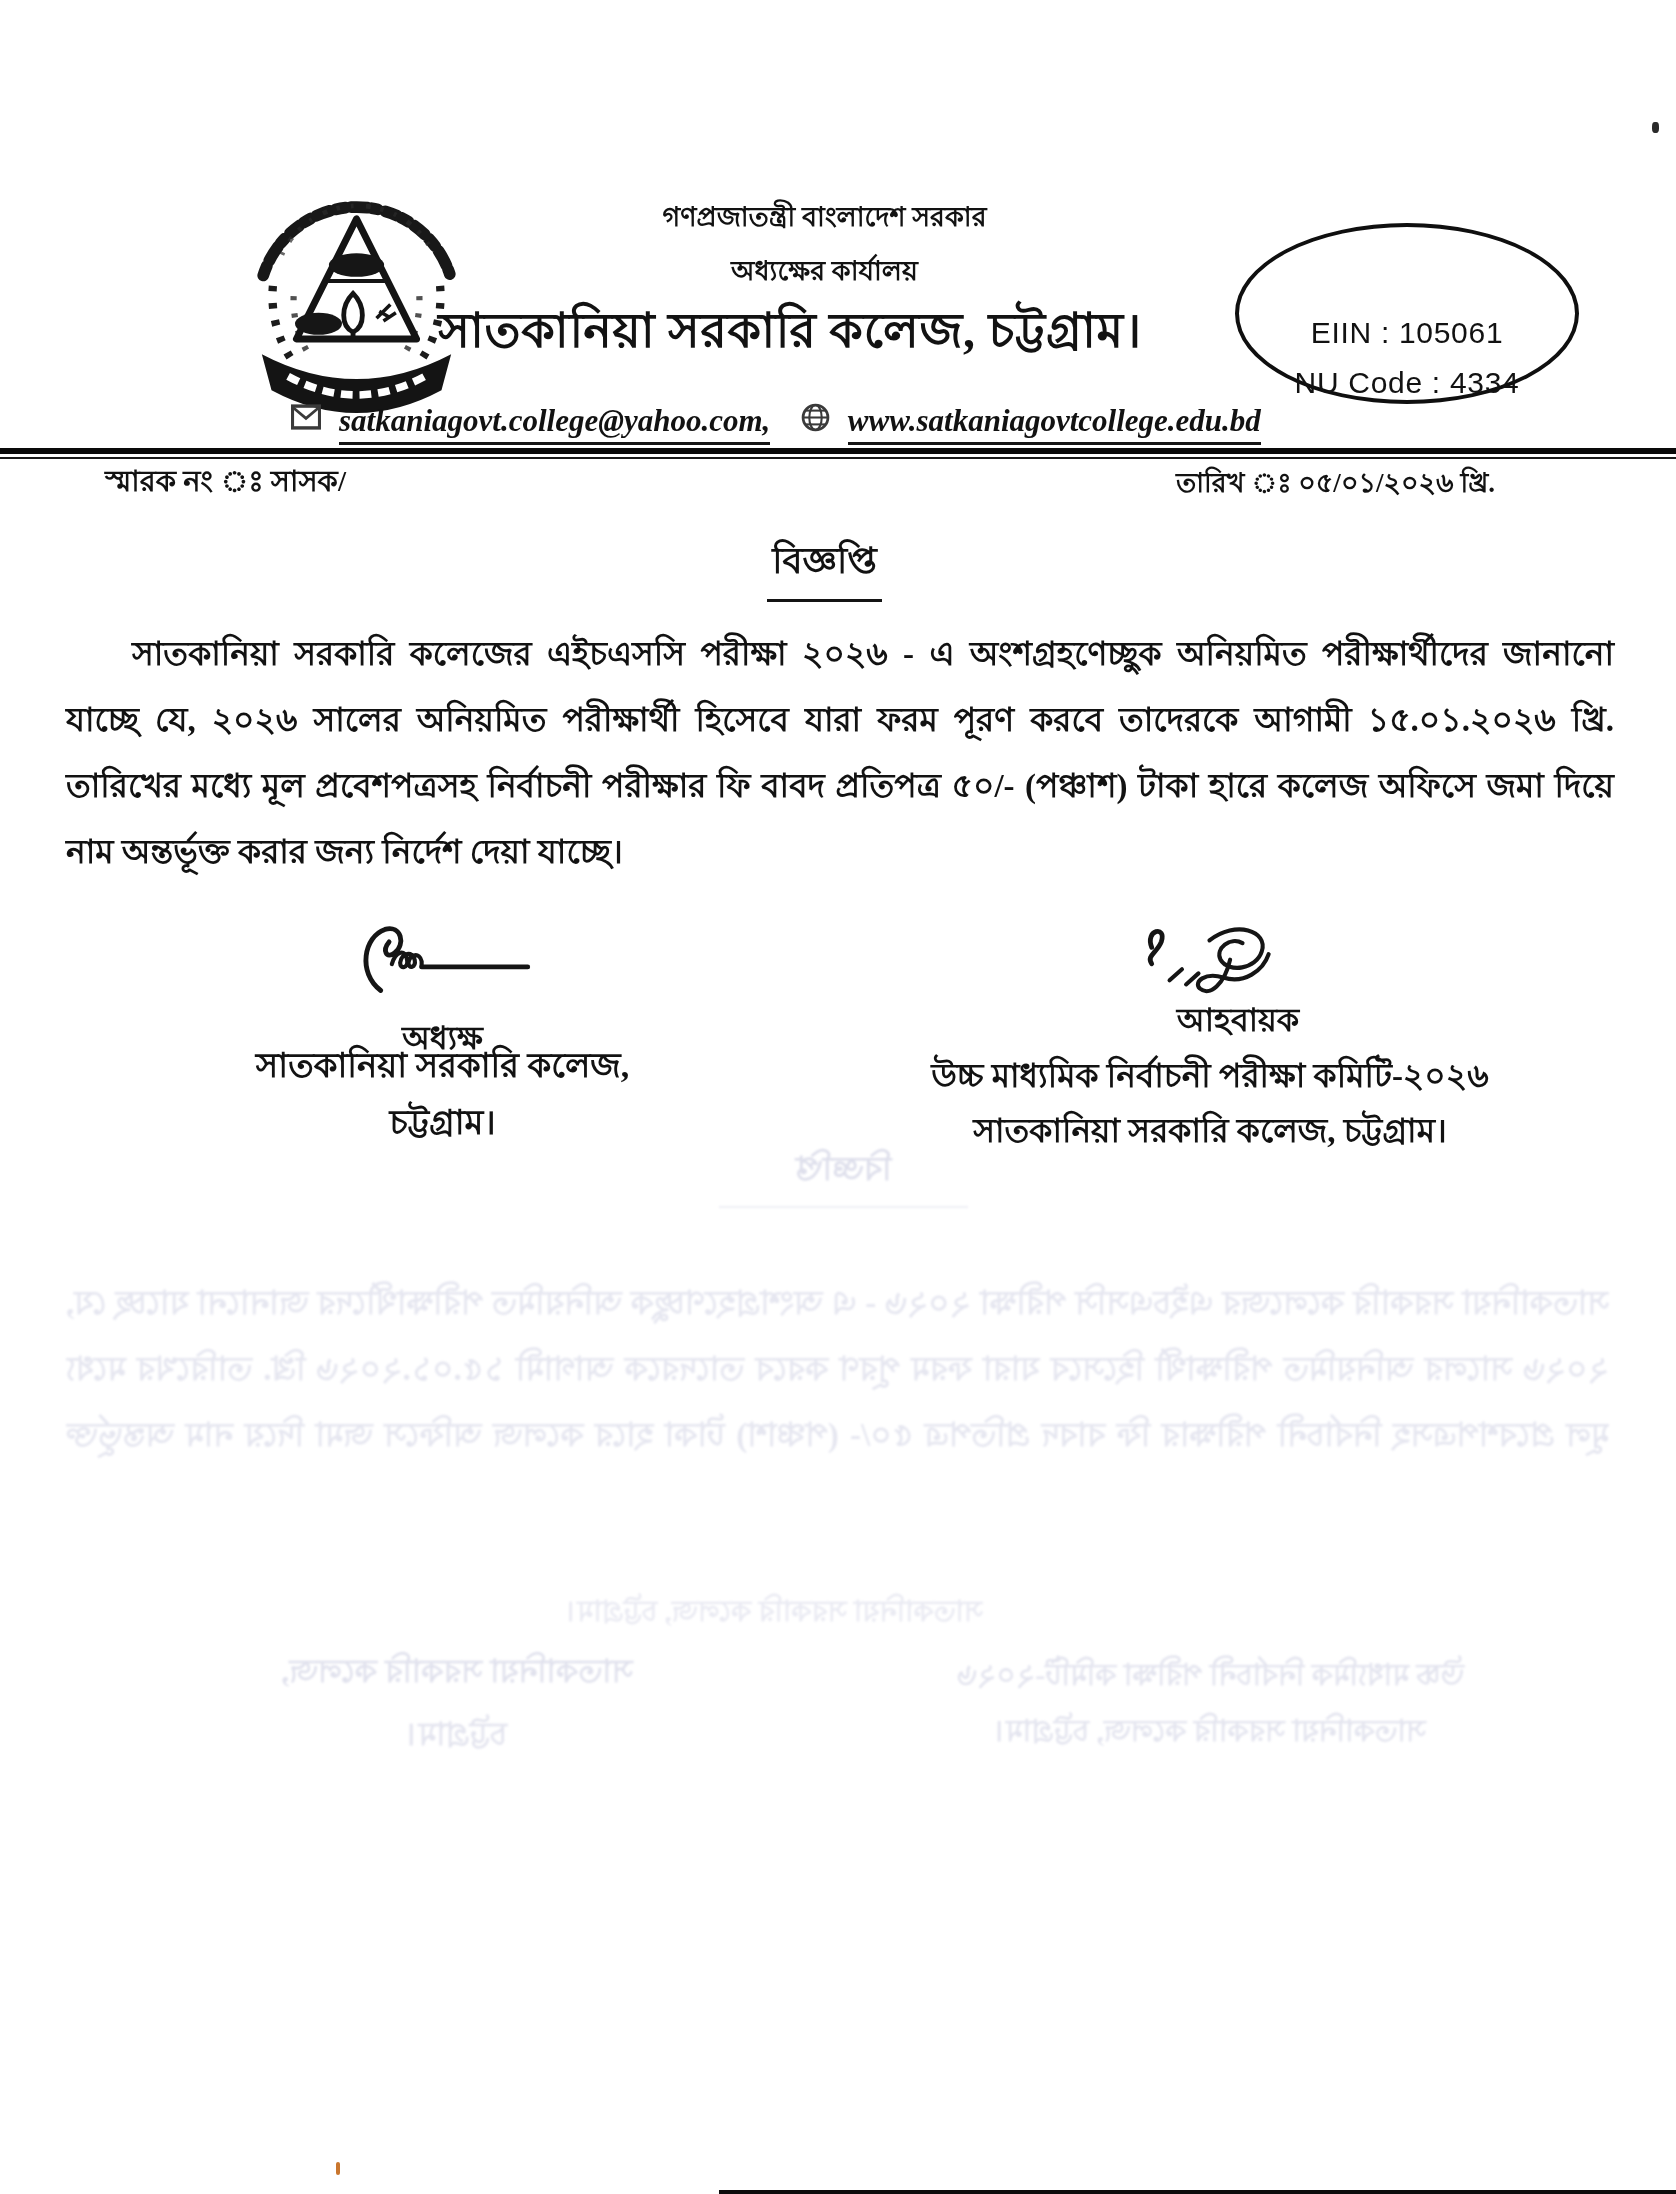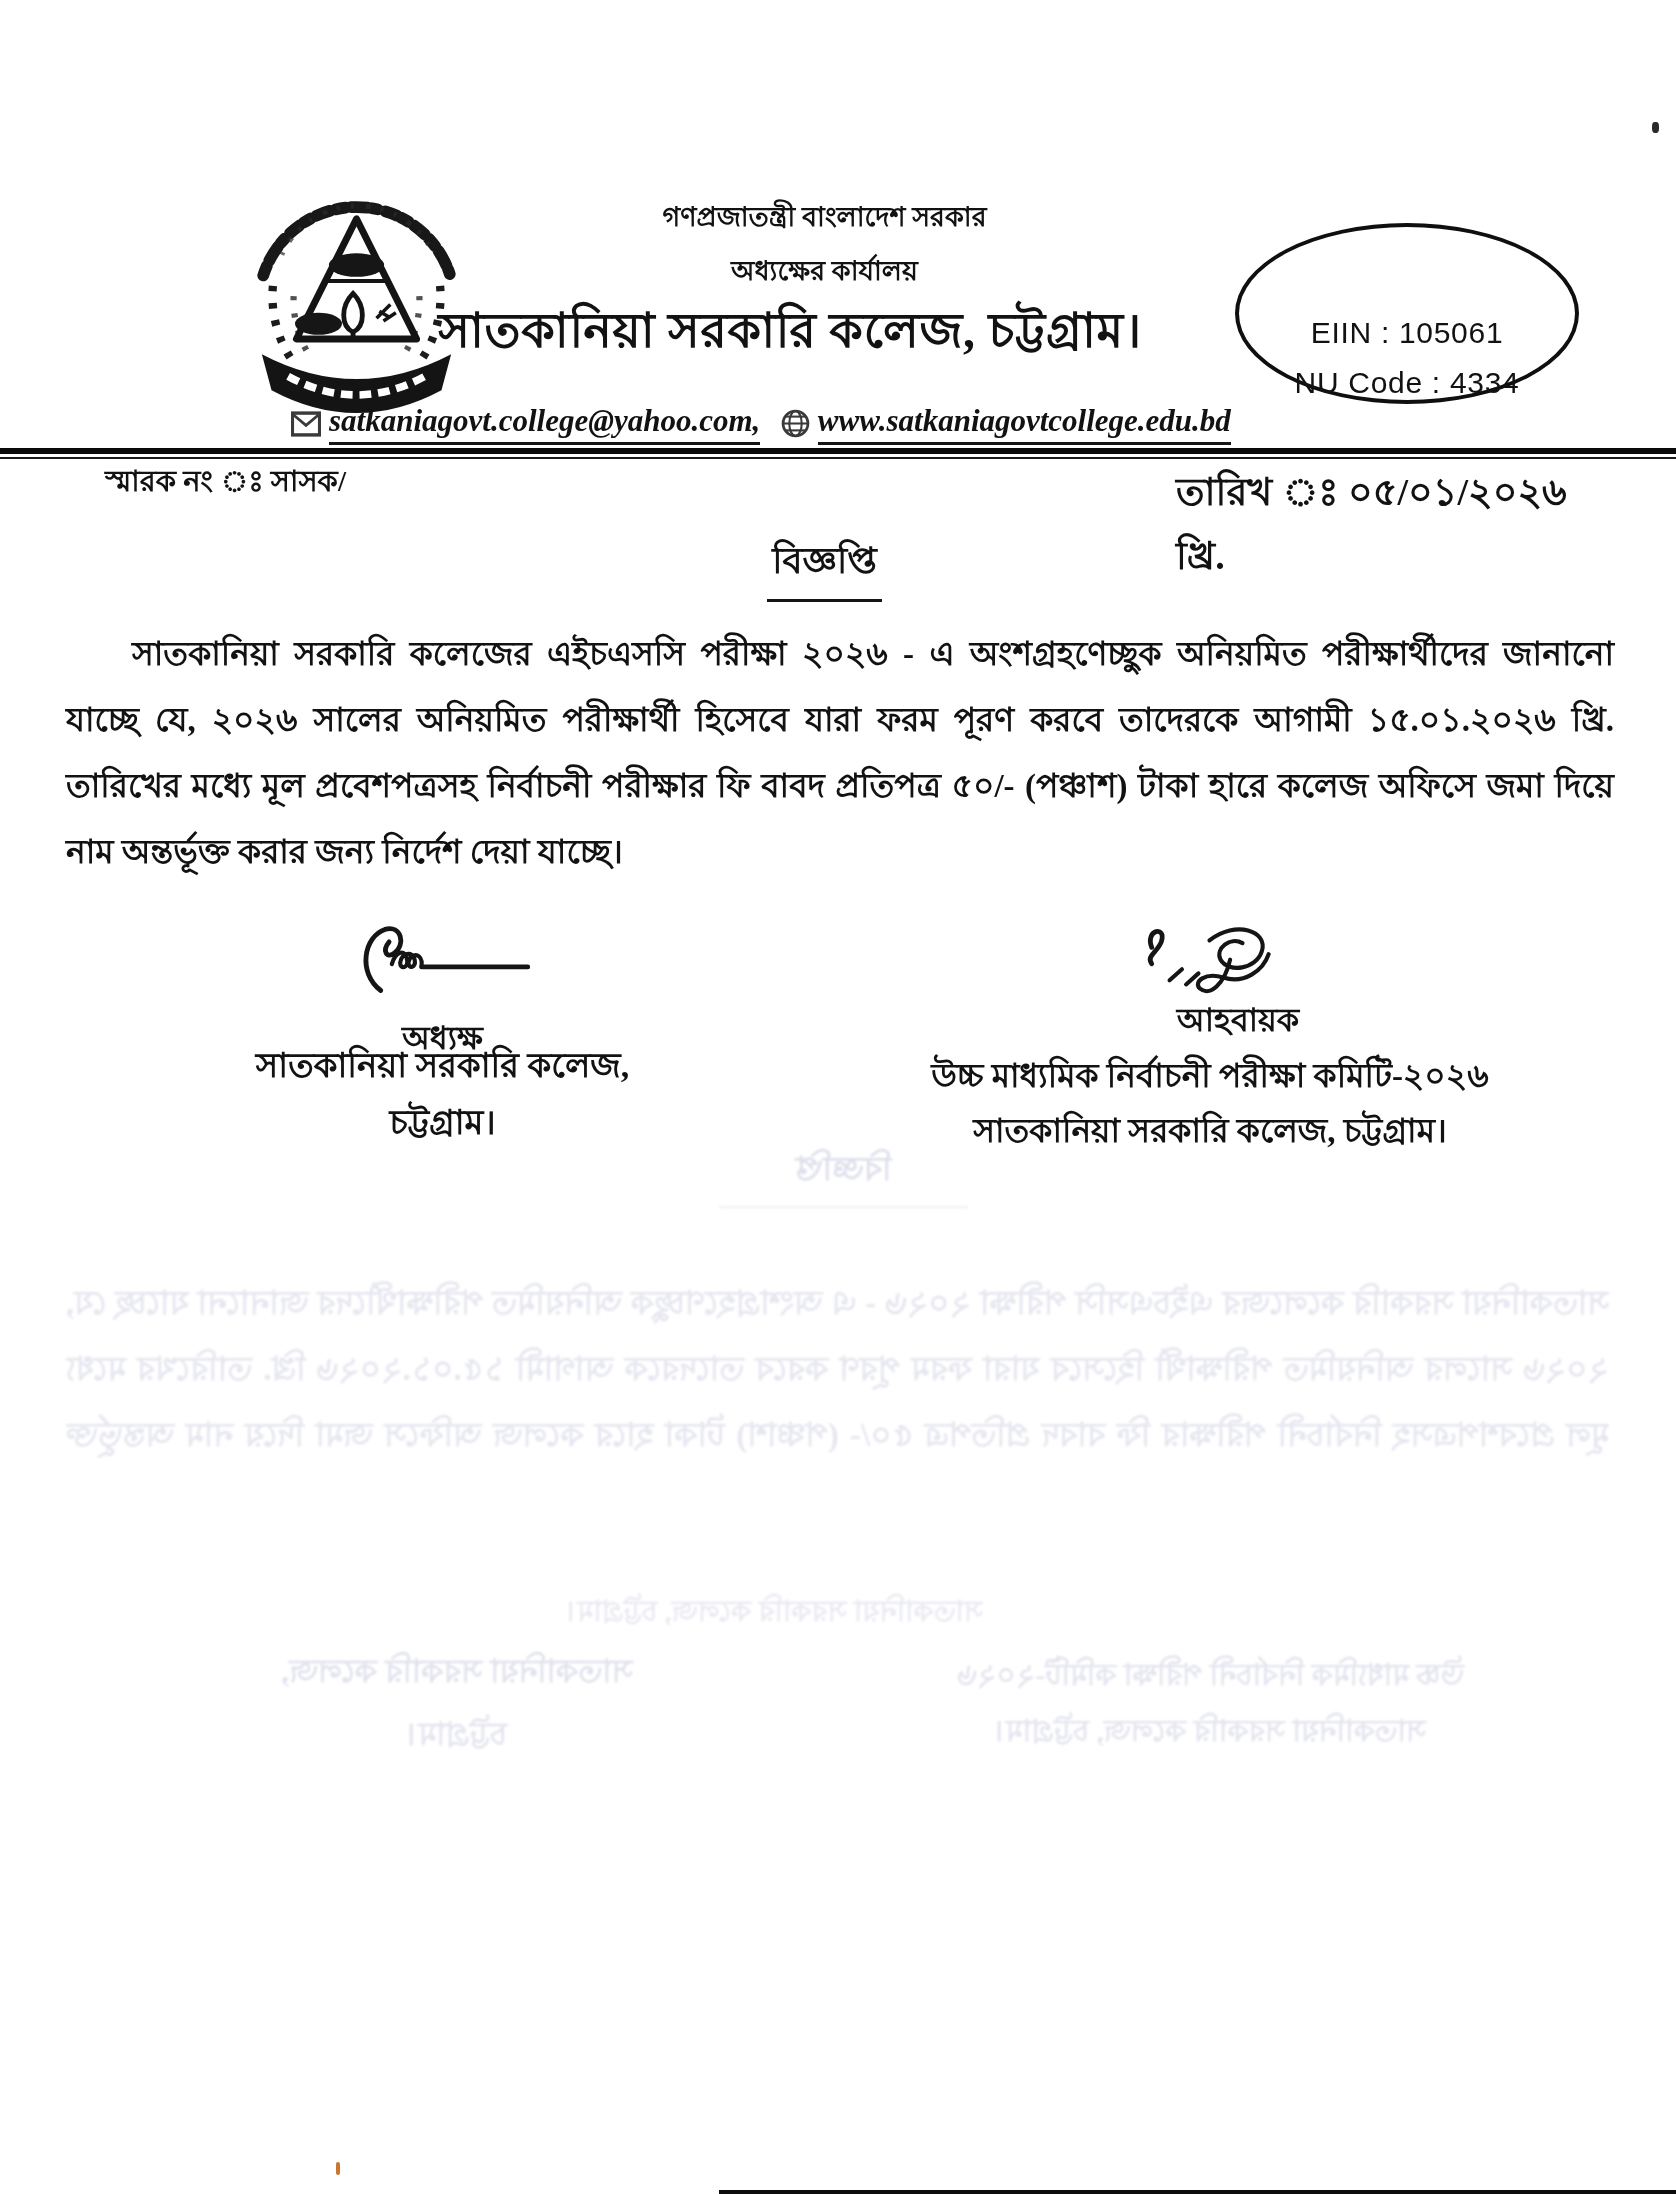--- a/index.html
+++ b/index.html
@@ -12,35 +12,35 @@
     overflow:hidden;
     padding-left:14px;
   }
   .abs{position:absolute;}
   .center{text-align:center;}
   
   .govt-line{left:0;right:42px;top:196px;font-size:27px;font-weight:700;}
   .office-line{left:0;right:42px;top:250px;font-size:27px;font-weight:700;}
   .college-name{left:0;right:111px;top:294px;font-size:48px;font-weight:800;letter-spacing:0.7px;}
   .phone-line{left:0;right:111px;top:369px;font-size:29px;font-weight:700;}
-  .contact-row{left:291px;top:403px;display:flex;align-items:center;gap:8px;font-style:italic;font-weight:700;font-size:31px;}
+  .contact-row{left:291px;top:403px;display:flex;align-items:flex-start;gap:18px;font-style:italic;font-weight:700;font-size:31px;}
   .contact-row .link{border-bottom:3.5px solid #161616;padding-bottom:2.8px;}
   .rule-a{left:0;top:448px;width:1677px;height:5.5px;background:#0a0a0a;}
   .rule-b{left:0;top:457px;width:1677px;height:2.1px;background:#1a1a1a;}
   
   .eiin-oval{
     left:1235px;top:223px;width:336px;height:173px;
     border:4.2px solid #0f0f0f;border-radius:50%;
     display:flex;flex-direction:column;align-items:center;justify-content:flex-end;gap:16px;
     font-family:"Liberation Sans","DejaVu Sans",sans-serif;font-weight:400;font-size:30px;
     letter-spacing:0.7px;
   }
   
   .memo-no{left:73px;top:458px;font-size:29px;font-weight:700;margin-left:32px;}
-  .date-line{left:1176px;top:462px;width:415px;font-size:38px;font-weight:700;}
+  .date-line{left:1176px;top:462px;width:415px;font-size:27px;font-weight:700;}
   
   .notice-title-wrap{left:0;right:42px;top:533px;}
   .notice-title{display:inline-block;font-size:36px;font-weight:800;border-bottom:3.5px solid #141414;padding:0 5.5px 5.5px 5.5px;}
   .notice-body{
     left:66px;top:621px;width:1548px;
     font-size:33px;font-weight:700;line-height:66px;
     text-align:justify;text-indent:66px;
   }
   
   .sig-text{font-weight:800;}

